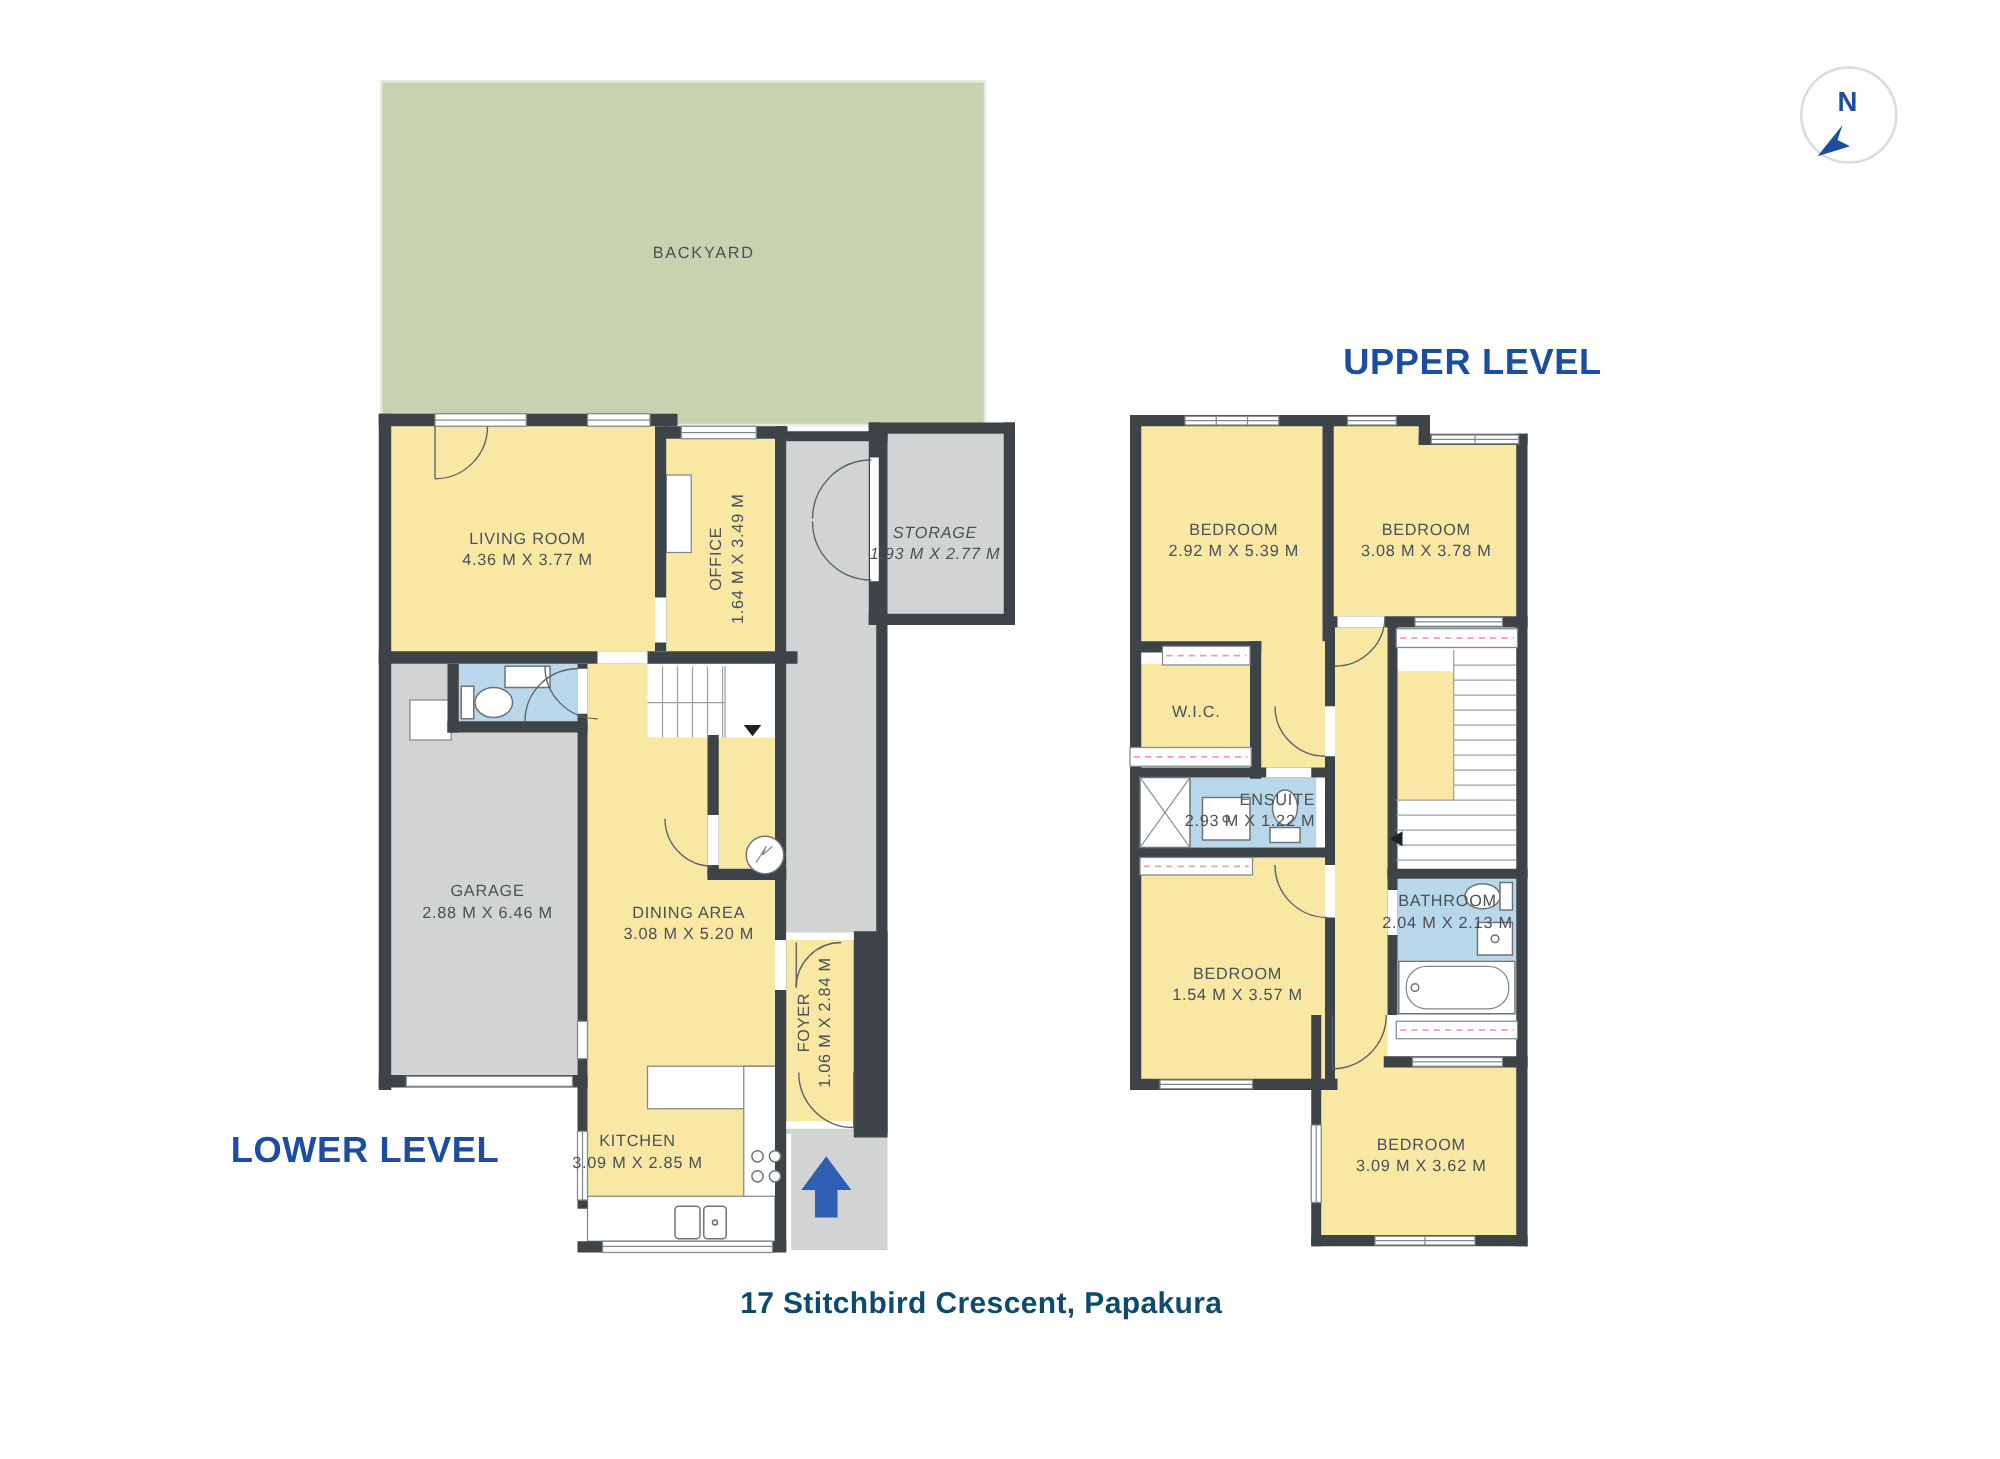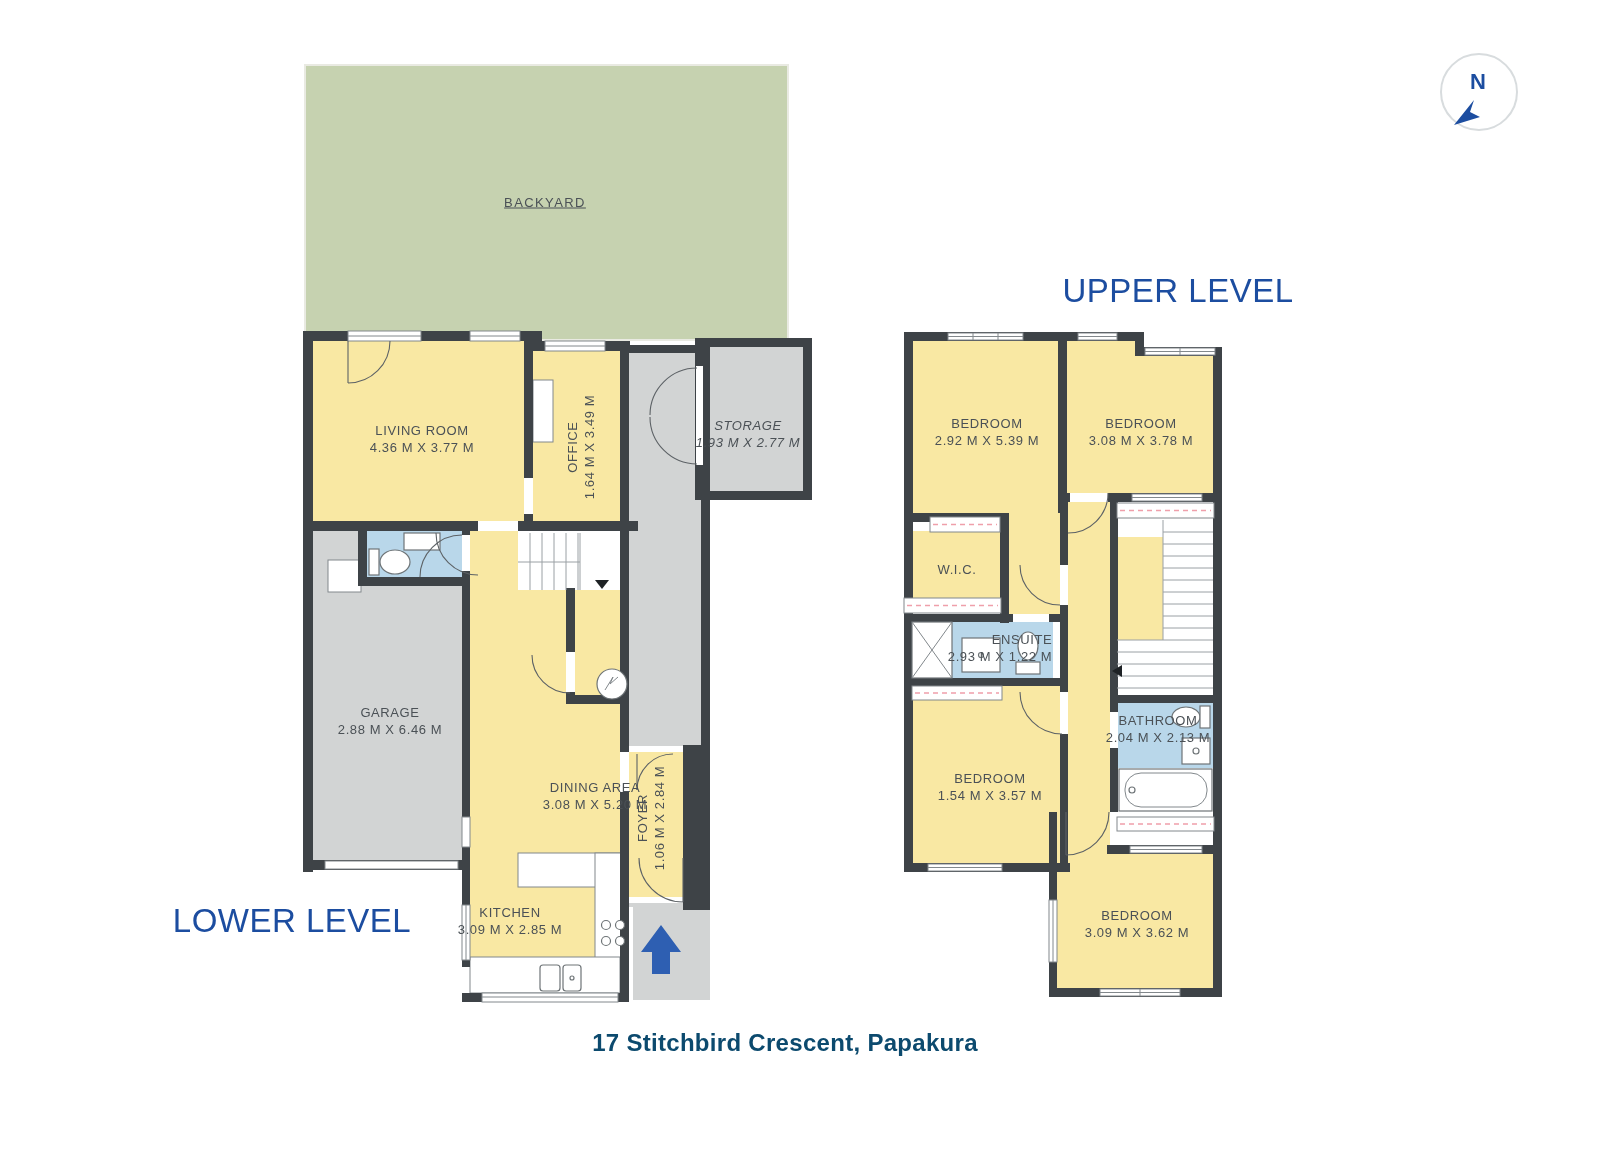--- a/index.html
+++ b/index.html
@@ -26,21 +26,21 @@
   .c-arrow{fill:var(--arrow-blue)}
 
   .rlabel{
     position:absolute;transform:translate(-50%,-50%);text-align:center;
     font-size:13px;line-height:17px;letter-spacing:.6px;color:var(--label-text);
     white-space:nowrap;
   }
   .rlabel.vert{transform:translate(-50%,-50%) rotate(-90deg);}
   .level-title{
     position:absolute;transform:translate(-50%,-50%);
-    font-size:33px;font-weight:normal;letter-spacing:.5px;color:var(--accent-blue);
+    font-size:29px;font-weight:bold;letter-spacing:.5px;color:var(--accent-blue);
     white-space:nowrap;
   }
   .address{
     position:absolute;left:445px;top:1029px;width:680px;text-align:center;
     font-size:24px;font-weight:bold;letter-spacing:.3px;color:#0c4a6e;
   }
   .disclaimer{
     position:absolute;left:330px;top:1067px;width:940px;text-align:center;
     font-size:10.3px;line-height:13.5px;color:#4d4d4d;
   }
@@ -300,40 +300,40 @@
       <g class="s-arc">
         <path d="M 1108 493 A 40 40 0 0 1 1068 533"></path>
         <path d="M 1060 605 A 40 40 0 0 1 1020 565"></path>
         <path d="M 1062 734 A 42 42 0 0 1 1020 692"></path>
         <path d="M 1066 855 A 43 43 0 0 0 1109 812"></path>
           <line x1="1066" y1="812" x2="1066" y2="855"></line>
       </g>
     </g>
   </svg>
 
-  <div class="rlabel" style="left:545px;top:202px;letter-spacing:1.4px;text-decoration:underline;">
+  <div class="rlabel" style="left:563px;top:202px;letter-spacing:1.4px;">
     <div>BACKYARD</div>
   </div>
   <div class="rlabel" style="left:422px;top:439px;">
     <div>LIVING ROOM</div>
     <div>4.36 M X 3.77 M</div>
   </div>
   <div class="rlabel vert" style="left:581px;top:447px;">
     <div>OFFICE</div>
     <div>1.64 M X 3.49 M</div>
   </div>
   <div class="rlabel" style="left:748px;top:434px;font-style:italic;">
     <div>STORAGE</div>
     <div>1.93 M X 2.77 M</div>
   </div>
   <div class="rlabel" style="left:390px;top:721px;">
     <div>GARAGE</div>
     <div>2.88 M X 6.46 M</div>
   </div>
-  <div class="rlabel" style="left:551px;top:796px;margin-left:44px;">
+  <div class="rlabel" style="left:551px;top:738px;">
     <div>DINING AREA</div>
     <div>3.08 M X 5.20 M</div>
   </div>
   <div class="rlabel vert" style="left:651px;top:818px;">
     <div>FOYER</div>
     <div>1.06 M X 2.84 M</div>
   </div>
   <div class="rlabel" style="left:510px;top:921px;">
     <div>KITCHEN</div>
     <div>3.09 M X 2.85 M</div>

